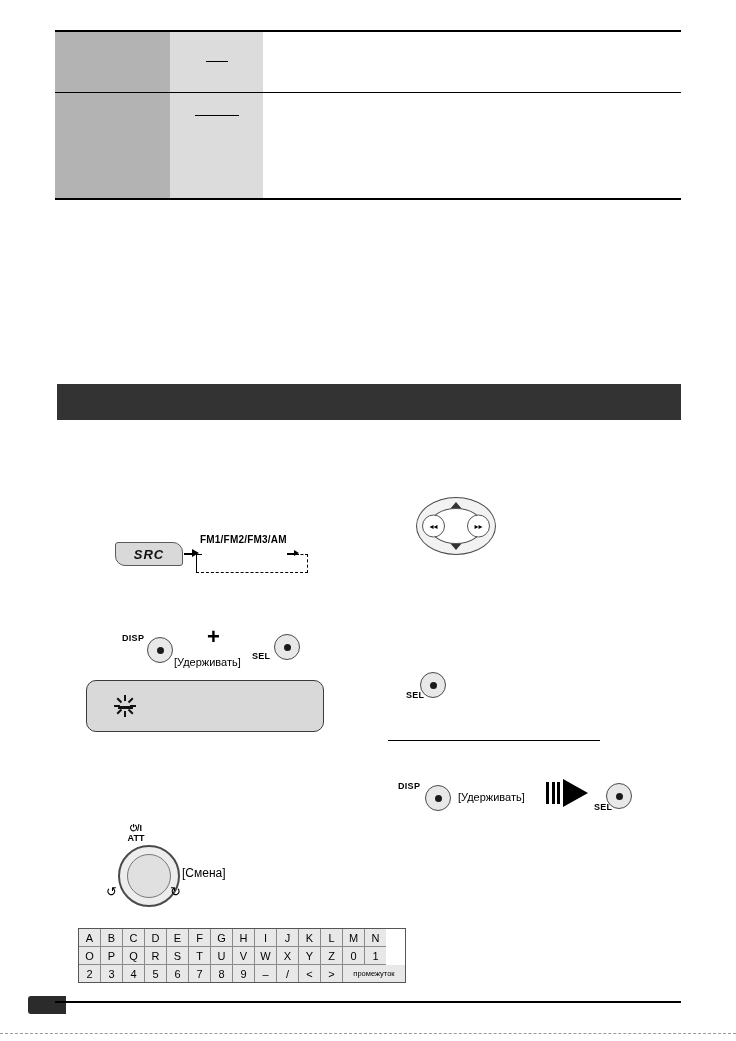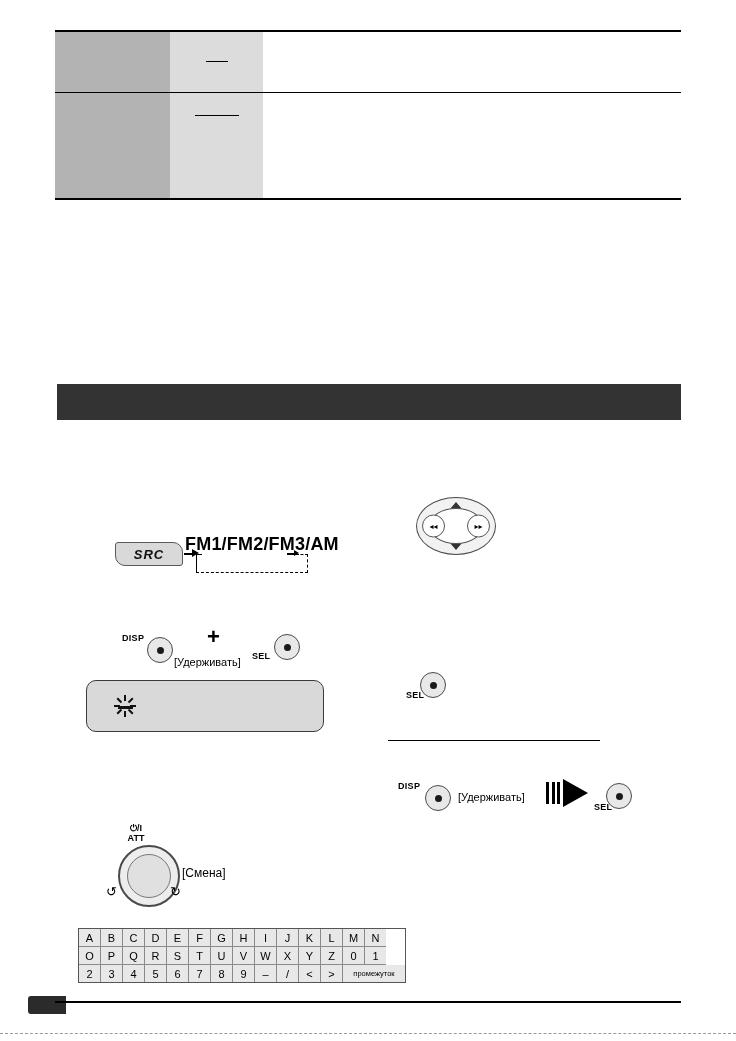--- a/index.html
+++ b/index.html
@@ -83,23 +83,23 @@
     font-style: italic;
     font-weight: bold;
     font-size: 13px;
     letter-spacing: 1px;
     display: flex;
     align-items: center;
     justify-content: center;
     color: #111;
   }
   .fm-label {
-    left: 185px;
+    left: 200px;
     top: 534px;
-    font-size: 18px;
+    font-size: 10px;
     font-weight: bold;
     letter-spacing: 0.2px;
     white-space: nowrap;
   }
   .loop-line {
     position: absolute;
     background: transparent;
   }
   .dotted-h {
     border-top: 1px dashed #000;

